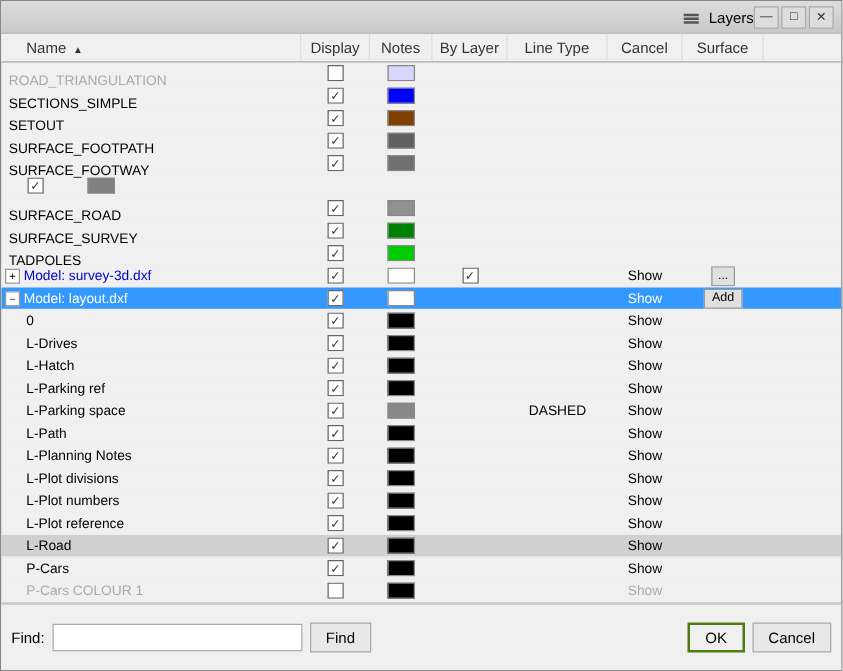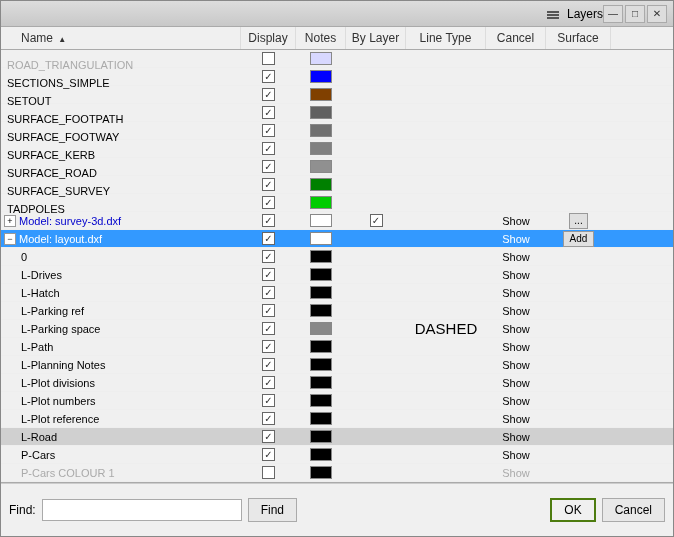--- a/index.html
+++ b/index.html
@@ -356,21 +356,20 @@
         <div class="cell cell-colour">
             <div class="color-box" style="background:#707070;"></div>
           </div>
         <div class="cell cell-bylayer"></div>
         <div class="cell cell-linetype"></div>
         <div class="cell cell-extents"></div>
         <div class="cell cell-surface"></div>
       </div>
 
       <div class="row">
-        <div class="cell cell-name">SURFACE_KERB</div>
         <div class="cell cell-display">
             <div class="checkbox-sim checked"></div>
           </div>
         <div class="cell cell-colour">
             <div class="color-box" style="background:#808080;"></div>
           </div>
         <div class="cell cell-bylayer"></div>
         <div class="cell cell-linetype"></div>
         <div class="cell cell-extents"></div>
         <div class="cell cell-surface"></div>
@@ -517,21 +516,21 @@
 
       <div class="row">
         <div class="cell cell-name-indent">L-Parking space</div>
         <div class="cell cell-display">
             <div class="checkbox-sim checked"></div>
           </div>
         <div class="cell cell-colour">
             <div class="color-box" style="background:#888888;"></div>
           </div>
         <div class="cell cell-bylayer"></div>
-        <div class="cell cell-linetype" style="font-size:15px;">DASHED</div>
+        <div class="cell cell-linetype" style="font-size:11px;">DASHED</div>
         <div class="cell cell-extents" style="font-size:11px;">Show</div>
         <div class="cell cell-surface"></div>
       </div>
 
       <div class="row">
         <div class="cell cell-name-indent">L-Path</div>
         <div class="cell cell-display">
             <div class="checkbox-sim checked"></div>
           </div>
         <div class="cell cell-colour">

